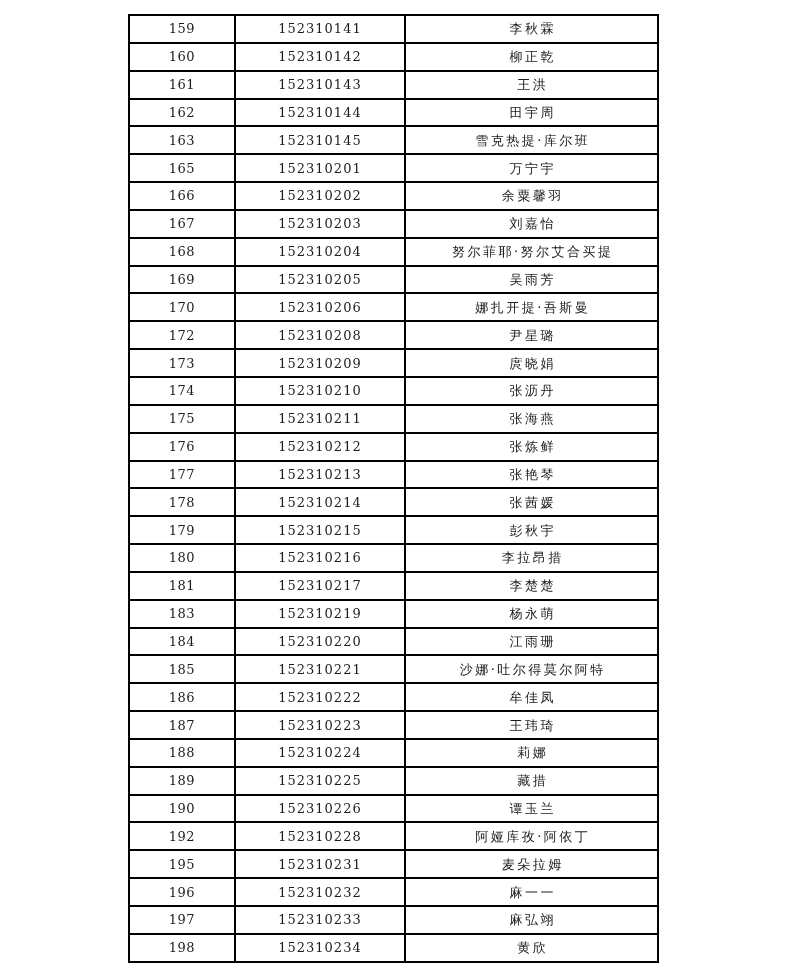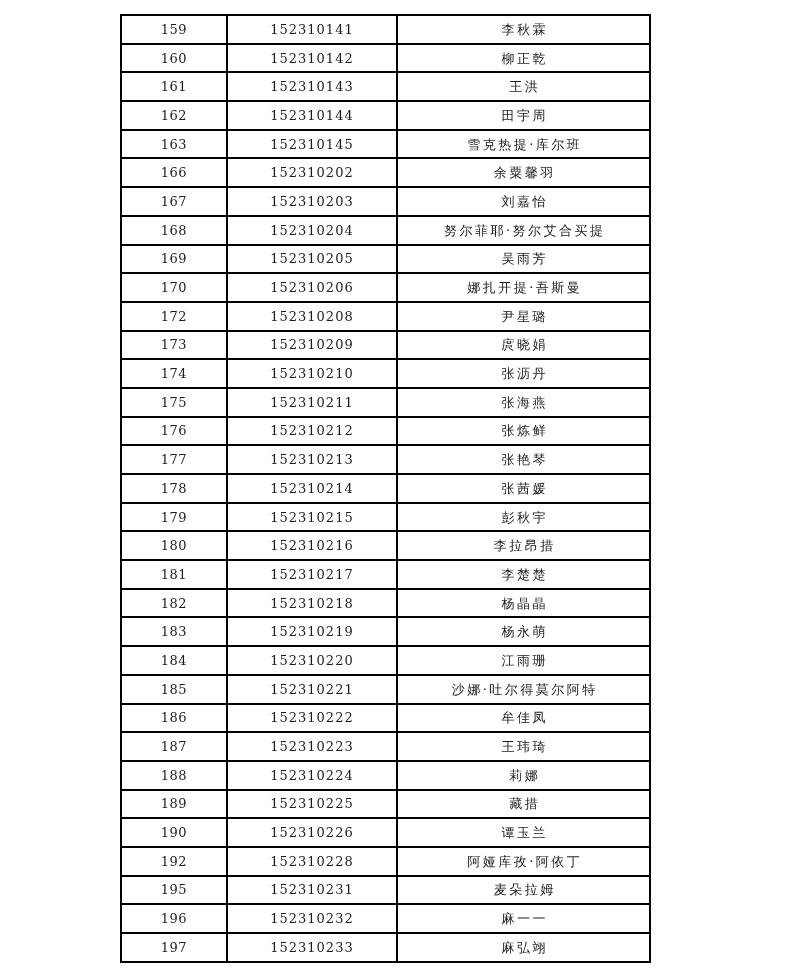--- a/index.html
+++ b/index.html
@@ -11,21 +11,21 @@
     font-family: "DejaVu Serif", "Liberation Serif", serif;
   }
   .page {
     position: relative;
     width: 793px;
     height: 977px;
     background: #ffffff;
   }
   table.roster {
     position: absolute;
-    left: 120px;
+    left: 128px;
     top: 14px;
     width: 531px;
     height: 949px;
     border-collapse: collapse;
     table-layout: fixed;
   }
   table.roster td {
     border: 2px solid #000000;
     text-align: center;
     vertical-align: middle;
@@ -65,20 +65,25 @@
           <td class="col-index">162</td>
           <td class="col-id">152310144</td>
           <td class="col-name">田宇周</td>
         </tr>
         <tr>
           <td class="col-index">163</td>
           <td class="col-id">152310145</td>
           <td class="col-name">雪克热提·库尔班</td>
         </tr>
         <tr>
+          <td class="col-index">165</td>
+          <td class="col-id">152310201</td>
+          <td class="col-name">万宁宇</td>
+        </tr>
+        <tr>
           <td class="col-index">166</td>
           <td class="col-id">152310202</td>
           <td class="col-name">余粟馨羽</td>
         </tr>
         <tr>
           <td class="col-index">167</td>
           <td class="col-id">152310203</td>
           <td class="col-name">刘嘉怡</td>
         </tr>
         <tr>
@@ -140,25 +145,20 @@
           <td class="col-index">180</td>
           <td class="col-id">152310216</td>
           <td class="col-name">李拉昂措</td>
         </tr>
         <tr>
           <td class="col-index">181</td>
           <td class="col-id">152310217</td>
           <td class="col-name">李楚楚</td>
         </tr>
         <tr>
-          <td class="col-index">182</td>
-          <td class="col-id">152310218</td>
-          <td class="col-name">杨晶晶</td>
-        </tr>
-        <tr>
           <td class="col-index">183</td>
           <td class="col-id">152310219</td>
           <td class="col-name">杨永萌</td>
         </tr>
         <tr>
           <td class="col-index">184</td>
           <td class="col-id">152310220</td>
           <td class="col-name">江雨珊</td>
         </tr>
         <tr>
@@ -203,16 +203,21 @@
         </tr>
         <tr>
           <td class="col-index">196</td>
           <td class="col-id">152310232</td>
           <td class="col-name">麻一一</td>
         </tr>
         <tr>
           <td class="col-index">197</td>
           <td class="col-id">152310233</td>
           <td class="col-name">麻弘翊</td>
+        </tr>
+        <tr>
+          <td class="col-index">198</td>
+          <td class="col-id">152310234</td>
+          <td class="col-name">黄欣</td>
         </tr>
       </tbody>
   </table>
 </div>
 
 </body></html>

